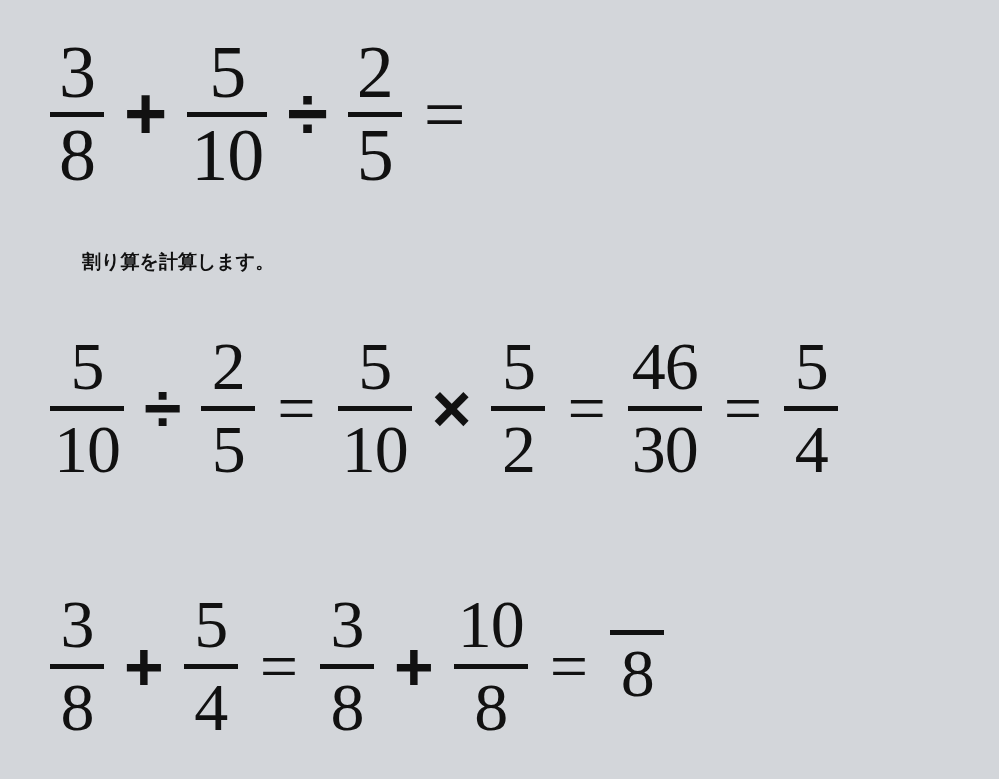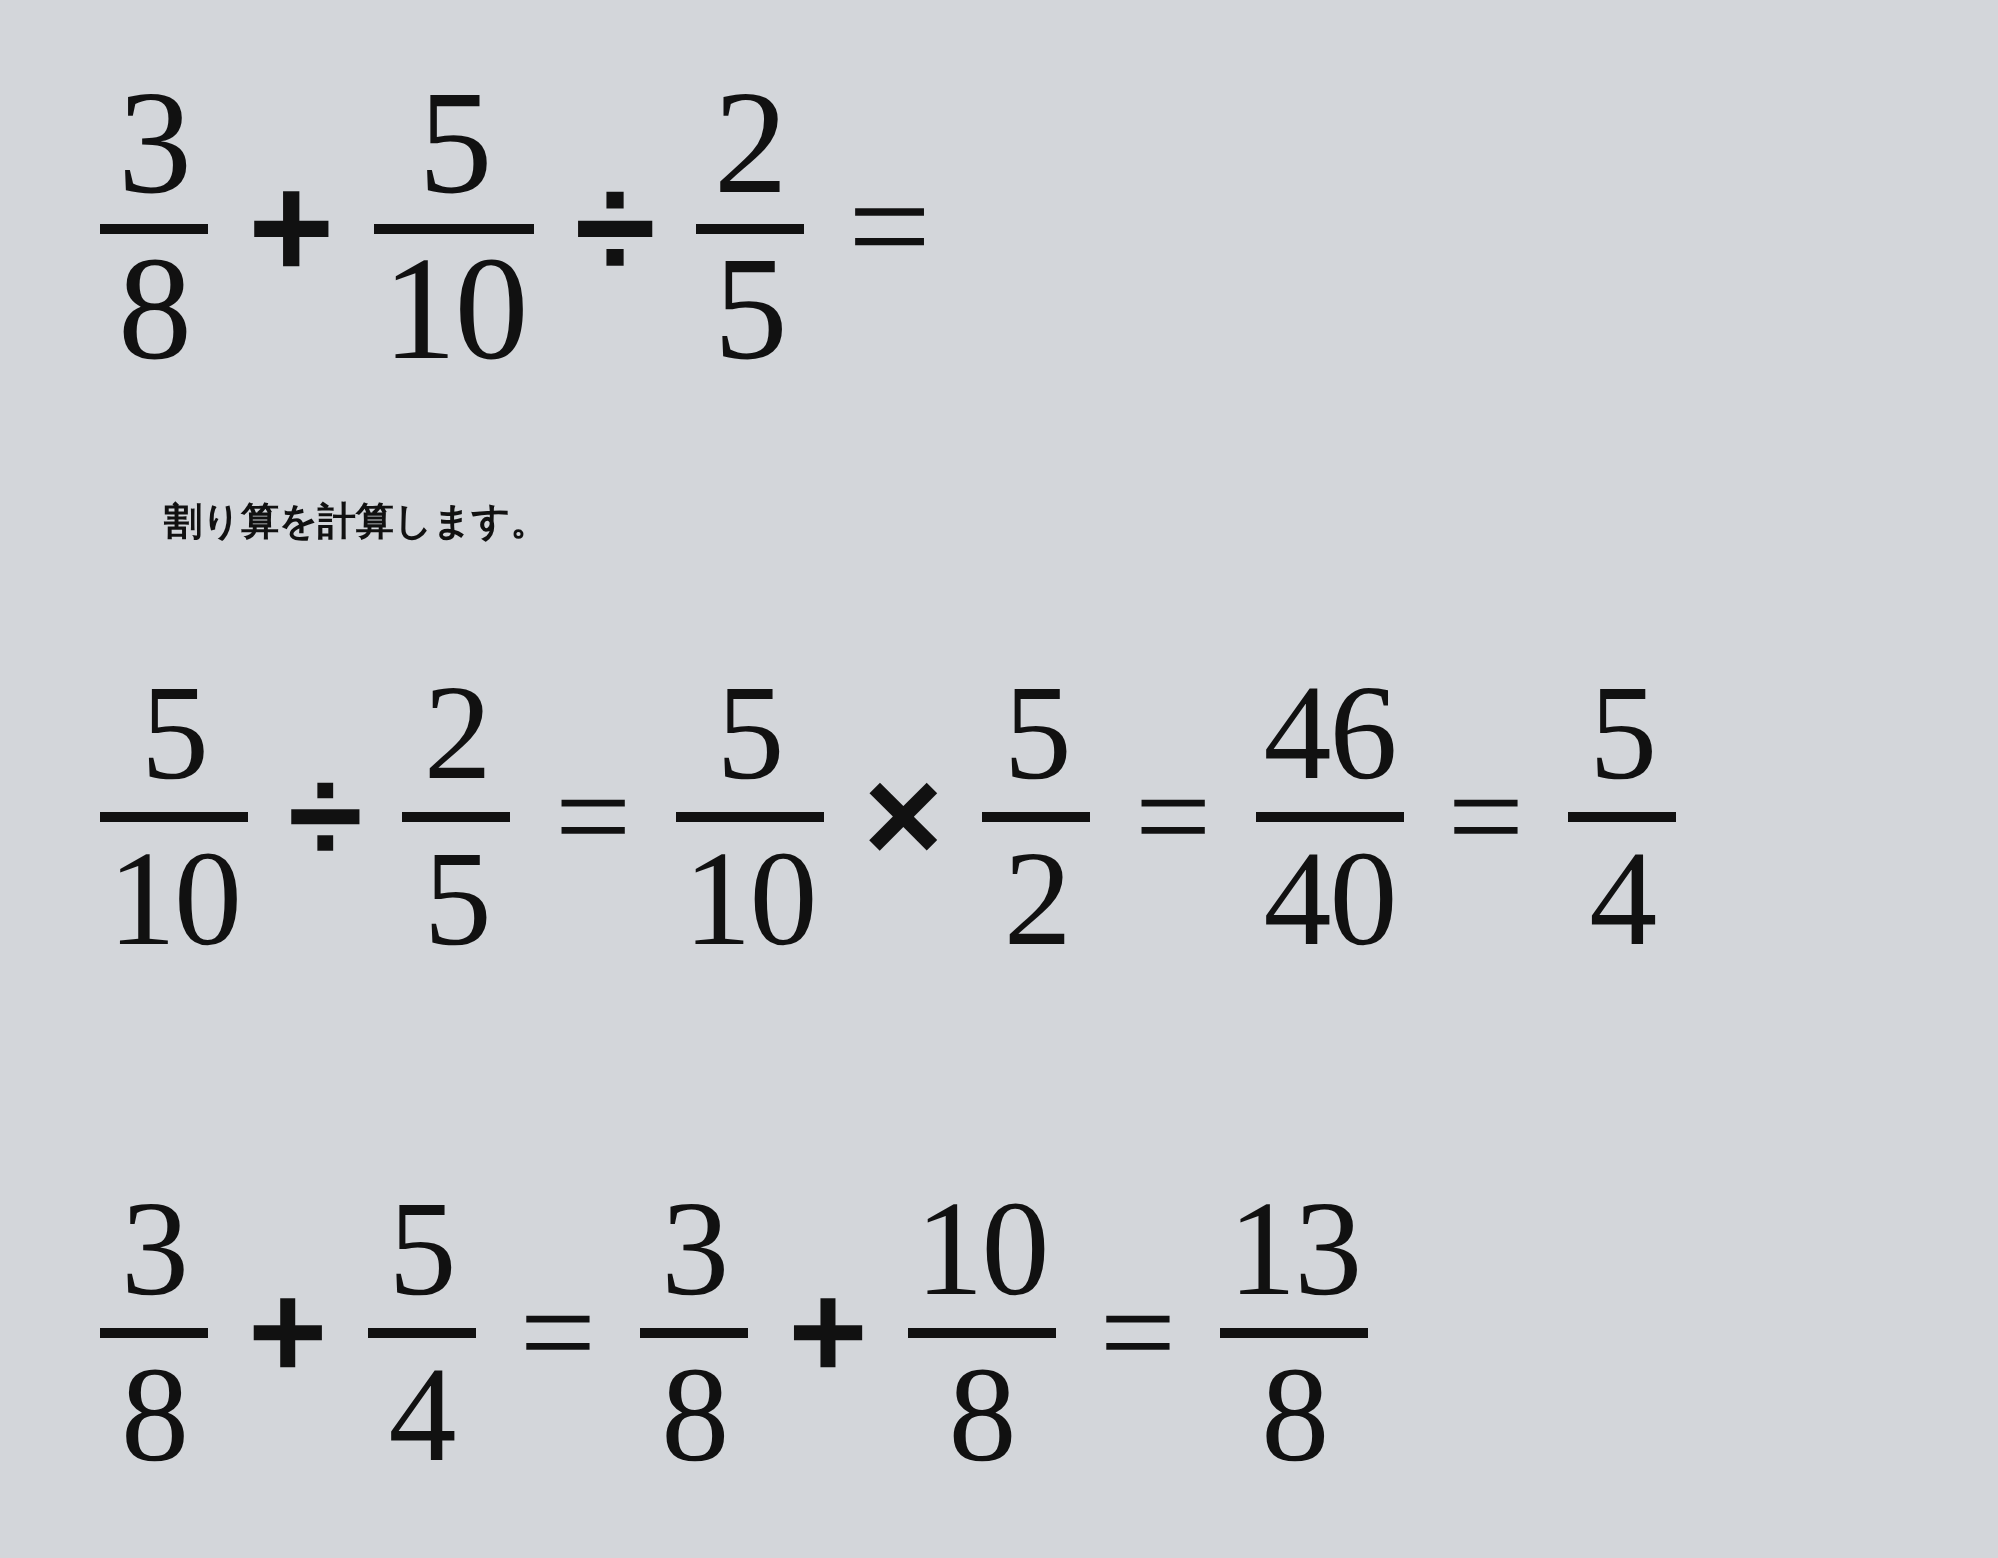--- a/index.html
+++ b/index.html
@@ -139,21 +139,21 @@
     <span class="op">×</span>
     <span class="frac">
       <span class="num">5</span>
       <span class="bar"></span>
       <span class="den">2</span>
     </span>
     <span class="op eq">=</span>
     <span class="frac">
       <span class="num">46</span>
       <span class="bar"></span>
-      <span class="den">40</span>
+      <span class="den">30</span>
     </span>
     <span class="op eq">=</span>
     <span class="frac">
       <span class="num">5</span>
       <span class="bar"></span>
       <span class="den">4</span>
     </span>
   </div>
 
 
@@ -176,19 +176,18 @@
       <span class="den">8</span>
     </span>
     <span class="op">+</span>
     <span class="frac">
       <span class="num">10</span>
       <span class="bar"></span>
       <span class="den">8</span>
     </span>
     <span class="op eq">=</span>
     <span class="frac">
-      <span class="num">13</span>
       <span class="bar"></span>
       <span class="den">8</span>
     </span>
   </div>
 
 </div>
 
 </body></html>

